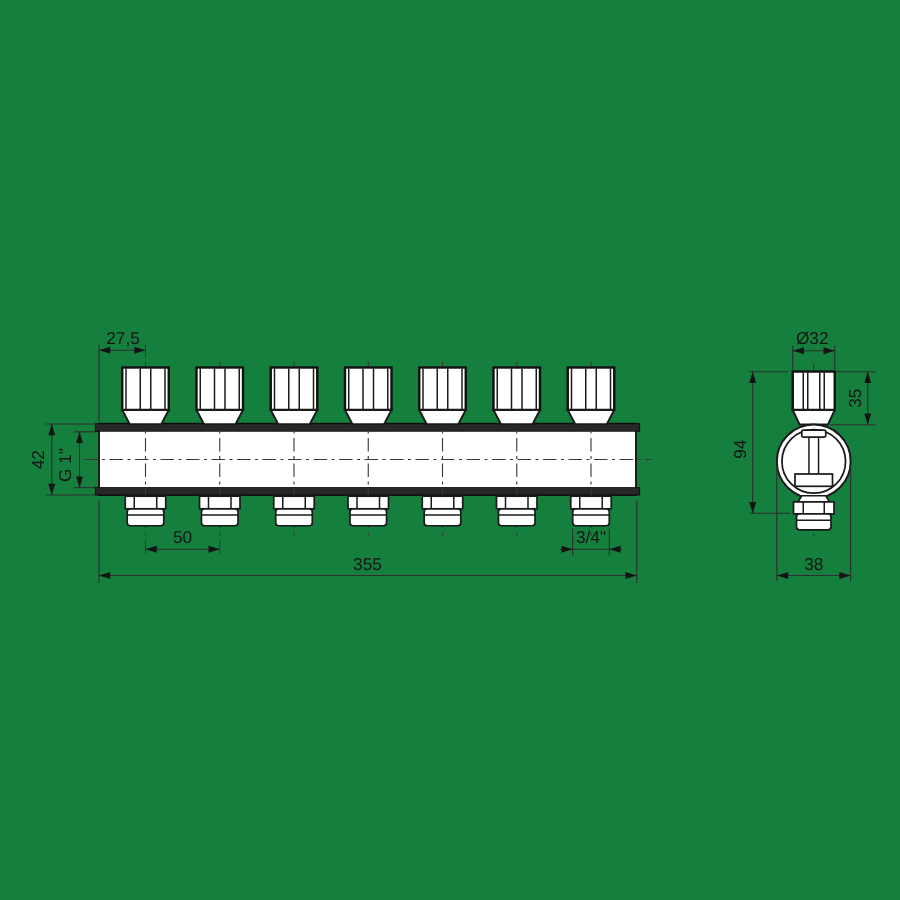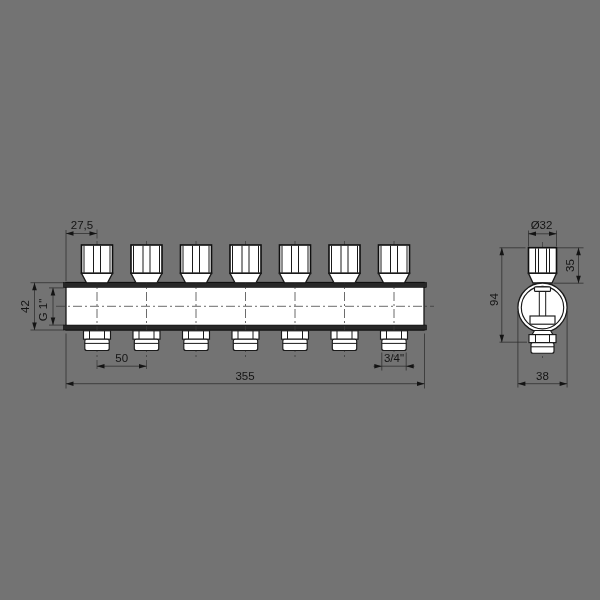--- a/index.html
+++ b/index.html
@@ -1,19 +1,19 @@
 <!DOCTYPE html>
 <html><head>
 <meta charset="utf-8">
 <style>
   html,body{margin:0;padding:0;background:#fff;}
   .canvas{
     position:relative;
     width:600px;height:600px;
-    background:#737373;
+    background:#15803d;
     font-family:"Liberation Sans","DejaVu Sans",sans-serif;
     overflow:hidden;
   }
   svg{display:block}
   
   .out  {fill:#ffffff;stroke:#1a1a1a;stroke-width:1.3;}
   .bold {fill:#ffffff;stroke:#101010;stroke-width:1.6;}
   .out2 {fill:#ffffff;stroke:#1a1a1a;stroke-width:1.15;}
   .med  {fill:none;stroke:#1a1a1a;stroke-width:1;}
   .thin {fill:none;stroke:#2e2e2e;stroke-width:0.75;}

